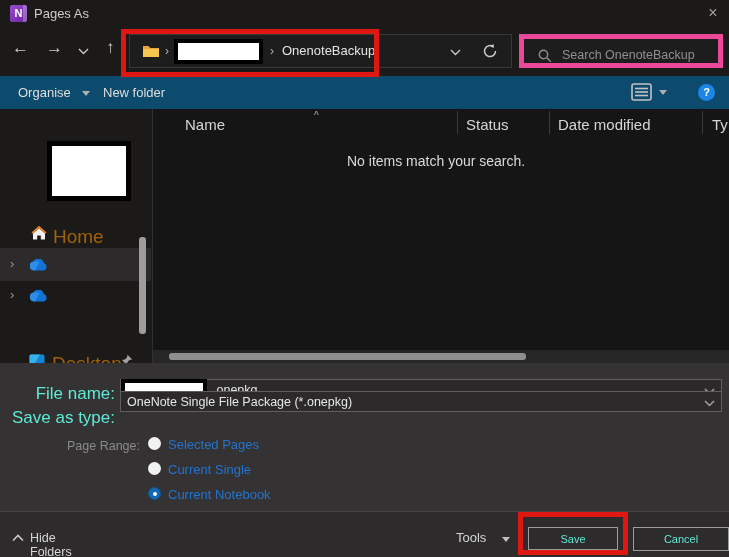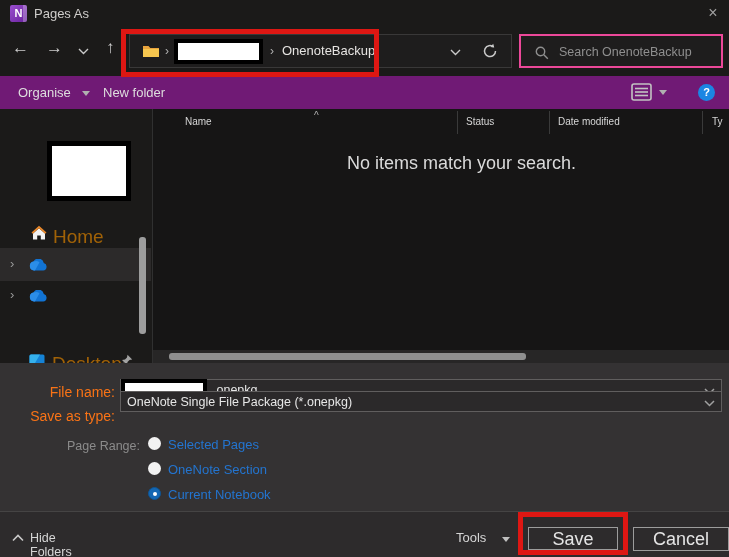--- a/index.html
+++ b/index.html
@@ -25,75 +25,75 @@
 
   
   .navbar { left:0; top:27px; width:729px; height:49px; background:#1b1a19; }
   .nav-glyph { font-size:17px; color:#cdcdcd; }
   .addressbar {
     left:129px; top:34px; width:383px; height:34px;
     background:#1e1d1d; border:1px solid #393838;
   }
   .searchbox {
     left:519px; top:34px; width:204px; height:34px;
-    background:#1e1d1d; border:2px solid #ec4899;
+    background:#1e1d1d; border:5px solid #ec4899;
   }
   .crumb-sep { color:#b0b0b0; font-size:12px; }
   .crumb-text { color:#e6e4e2; font-size:13px; }
   .search-ph { color:#8f8f8f; font-size:12.5px; }
 
   
   .redact { background:#fff; border:4px solid #000; }
   .redact-thick { background:#fff; border:5px solid #000; }
 
   
   .red-rect { border:5px solid #de1713; pointer-events:none; z-index:50; }
 
   
-  .toolbar { left:0; top:76px; width:729px; height:33px; background:#701a75; }
+  .toolbar { left:0; top:76px; width:729px; height:33px; background:#0c4a6e; }
   .tool-label { color:#dedede; font-size:13px; }
   .tri-down { width:0; height:0; border-left:4px solid transparent;
     border-right:4px solid transparent; border-top:5px solid #b0b0b0; }
   .help-circle { left:698px; top:84px; width:17px; height:17px; border-radius:50%;
     background:#1b86e3; color:#fff; font-size:11px; font-weight:bold;
     text-align:center; line-height:17px; }
 
   
   .mainlist { left:153px; top:109px; width:576px; height:254px; background:#161515; }
   .v-sep { width:1px; background:#303030; }
   .col-sep { width:1px; height:23px; background:#3a3a3a; }
-  .col-label { color:#d6d6d6; font-size:10px; }
-  .empty-msg { color:#dadada; font-size:18px; }
+  .col-label { color:#d6d6d6; font-size:15px; }
+  .empty-msg { color:#dadada; font-size:14px; }
 
   .side-label { color:#a16207; font-size:19px;text-align:center; }
   .side-chevron { color:#9a9a9a; font-size:13px; }
   .row-highlight { left:0; top:139px; width:151px; height:33px; background:#2c2a2a; }
   .side-scrollbar { left:139px; top:128px; width:7px; height:97px; background:#9d9d9d; border-radius:3px; }
 
   .hscroll-track { left:153px; top:350px; width:576px; height:13px; background:#272626; }
   .hscroll-thumb { left:169px; top:353px; width:357px; height:7px; background:#8f8f8f; border-radius:3px; }
 
   
   .bottom-panel { left:0; top:363px; width:729px; height:148px; background:#343233; }
-  .field-label { color:#f97316; font-size:14px; text-align:right; }
+  .field-label { color:#5eead4; font-size:17px; text-align:right; }
   .field {
     background:#2b292a; border:1px solid #605e5e; color:#e6e6e6; font-size:12.5px;
   }
   .chev-icon { stroke:#a0a0a0; fill:none; stroke-width:1.5; }
   .pr-label { color:#8b8b8b; font-size:12.5px; text-align:right; }
   .radio-label { color:#2374cf; font-size:13px; }
   .radio-circle { width:13px; height:13px; border-radius:50%; background:#f2f2f2; }
   .radio-circle.selected { background:#1467b3; border:1px solid #0d5596; }
   .radio-circle.selected::after { content:""; position:absolute; left:4px; top:4px;
     width:4px; height:4px; border-radius:50%; background:#fff; }
 
   
   .footer { left:0; top:511px; width:729px; height:46px; background:#2d2b2c; border-top:1px solid #454444; }
   .footer-label { color:#d6d6d6; font-size:12.5px; }
-  .btn { background:#2d2b2c; border:1px solid #9c9c9c; color:#e5e5e5; font-size:18px;
+  .btn { background:#2d2b2c; border:1px solid #9c9c9c; color:#5eead4; font-size:11px;
     text-align:center; }
 </style>
 </head>
 <body>
 
 <div id="app">
 
   <div class="abs titlebar">
     <div class="abs onenote-icon">N</div>
     <div class="abs win-title">Pages As</div>
@@ -274,21 +274,21 @@
     </div>
 
     <div class="abs pr-label" style="left:0; top:76px; width:140px;">Page Range:</div>
 
     <div class="abs" style="left:148px; top:74px; width:200px; height:17px;">
       <span class="abs radio-circle"></span>
       <span class="abs radio-label" style="left:20px; top:0;">Selected Pages</span>
     </div>
     <div class="abs" style="left:148px; top:99px; width:200px; height:17px;">
       <span class="abs radio-circle"></span>
-      <span class="abs radio-label" style="left:20px; top:0;">OneNote Section</span>
+      <span class="abs radio-label" style="left:20px; top:0;">Current Single</span>
     </div>
     <div class="abs" style="left:148px; top:124px; width:200px; height:17px;">
       <span class="abs radio-circle selected"></span>
       <span class="abs radio-label" style="left:20px; top:0;">Current Notebook</span>
     </div>
   </div>
 
   <div class="abs footer">
     <div class="abs" style="left:12px; top:19px;">
       <svg class="abs" style="left:0; top:3px;" width="12" height="8" viewBox="0 0 12 8">

